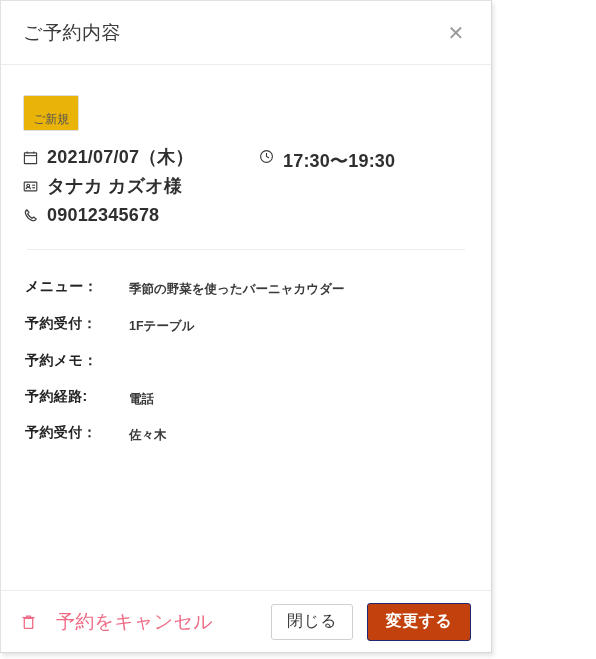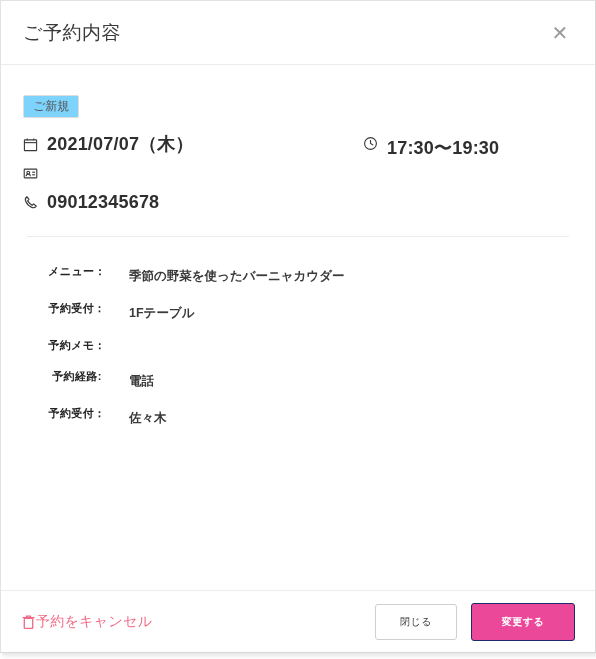--- a/index.html
+++ b/index.html
@@ -12,21 +12,21 @@
     height: 659px;
     overflow: hidden;
     font-family: "Liberation Sans", "DejaVu Sans", sans-serif;
     color: #333333;
     -webkit-font-smoothing: antialiased;
   }
 
   .dialog {
     position: relative;
     box-sizing: border-box;
-    width: 596px;
+    width: 492px;
     height: 653px;
     margin: 0;
     background: #ffffff;
     border: 1px solid #e2e2e2;
     border-right-color: #d8d8d8;
     border-bottom-color: #d8d8d8;
     box-shadow: 2px 3px 4px rgba(0,0,0,0.10);
     display: flex;
     flex-direction: column;
   }
@@ -102,25 +102,25 @@
   .tab.active {
     background: #e8556f;
     border-color: #e8556f;
     color: #ffffff;
   }
 
   
   .badge-row { margin: 8px 0 14px 0; }
   .badge {
     display: inline-block;
-    padding: 3px 9px 4px 9px;
+    padding: 16px 9px 4px 9px;
     font-size: 12px;
     color: #555555;
     border: 1px solid #dddddd;
-    background: #7dd3fc;
+    background: #eab308;
     border-radius: 2px;
     line-height: 1.2;
   }
 
   
   .summary { margin-top: 2px; }
   .summary-line {
     display: flex;
     align-items: center;
     height: 24px;
@@ -160,26 +160,25 @@
   
   .fields { padding: 0 2px; }
   .field-row {
     display: flex;
     align-items: flex-start;
     margin-bottom: 14px;
   }
   .field-label {
     width: 104px;
     flex: 0 0 104px;
-    font-size: 11px;
+    font-size: 14px;
     font-weight: bold;
     color: #242424;
     line-height: 1.55;
     letter-spacing: 0.4px;
-    text-align: center;
   }
   .field-value {
     flex: 1 1 auto;
     font-size: 12.5px;
     color: #3a3a3a;
     line-height: 1.5;
     padding-top: 4px;
     word-break: break-all;
     font-weight: bold;
   }
@@ -191,51 +190,51 @@
     height: 62px;
     border-top: 1px solid #ececec;
     display: flex;
     align-items: center;
     padding: 0 20px;
     box-sizing: border-box;
   }
   .cancel-link {
     display: flex;
     align-items: center;
-    gap: 0;
+    gap: 20px;
     color: #ef6b85;
-    font-size: 14px;
+    font-size: 19px;
     cursor: pointer;
     background: none;
     border: none;
     padding: 0;
     font-family: "Liberation Sans", sans-serif;
     letter-spacing: 0.3px;
   }
   .cancel-link .trash { display: flex; align-items: center; color: #ef6b85; }
   .footer-spacer { flex: 1 1 auto; }
   .btn {
     font-family: "Liberation Sans", sans-serif;
-    font-size: 10px;
+    font-size: 16px;
     border-radius: 3px;
     cursor: pointer;
     letter-spacing: 0.5px;
   }
   .btn-secondary {
     width: 82px;
     height: 36px;
     background: #ffffff;
     border: 1px solid #cfcfcf;
     color: #3a3a3a;
     margin-right: 14px;
   }
   .btn-primary {
     width: 104px;
     height: 38px;
-    background: #ec4899;
+    background: #c2410c;
     border: 1px solid #1f2a6e;
     color: #ffffff;
     font-weight: bold;
   }
 </style>
 </head>
 <body>
 
 <div class="dialog">
 
@@ -278,20 +277,21 @@
       <div class="summary-line">
         <span class="icon-cell">
           <svg width="15" height="15" viewBox="0 0 16 16" fill="none" stroke="#3b3b3b" stroke-width="1.2">
             <rect x="1.3" y="3.3" width="13.4" height="9.4" rx="0.6"></rect>
             <circle cx="5.6" cy="7.1" r="1.45"></circle>
             <path d="M3.4 10.8 C3.4 9.4 4.4 8.8 5.6 8.8 C6.8 8.8 7.8 9.4 7.8 10.8"></path>
             <line x1="9.8" y1="6.6" x2="12.9" y2="6.6"></line>
             <line x1="9.8" y1="9.4" x2="12.9" y2="9.4"></line>
           </svg>
         </span>
+        <span class="summary-text">タナカ カズオ様</span>
       </div>
 
       <div class="summary-line">
         <span class="icon-cell">
           <svg width="15" height="15" viewBox="0 0 16 16" fill="none" stroke="#3b3b3b" stroke-width="1.25">
             <path d="M4.2 1.9 C2.6 3.1 2 4.6 2.9 6.6 C4.1 9.4 6.6 12 9.4 13.2 C11.4 14.1 12.9 13.4 14.1 11.8 L11.4 9.7 L9.7 11 C8.4 10.2 5.8 7.6 5 6.3 L6.3 4.6 Z"></path>
           </svg>
         </span>
         <span class="summary-text">09012345678</span>
       </div>

